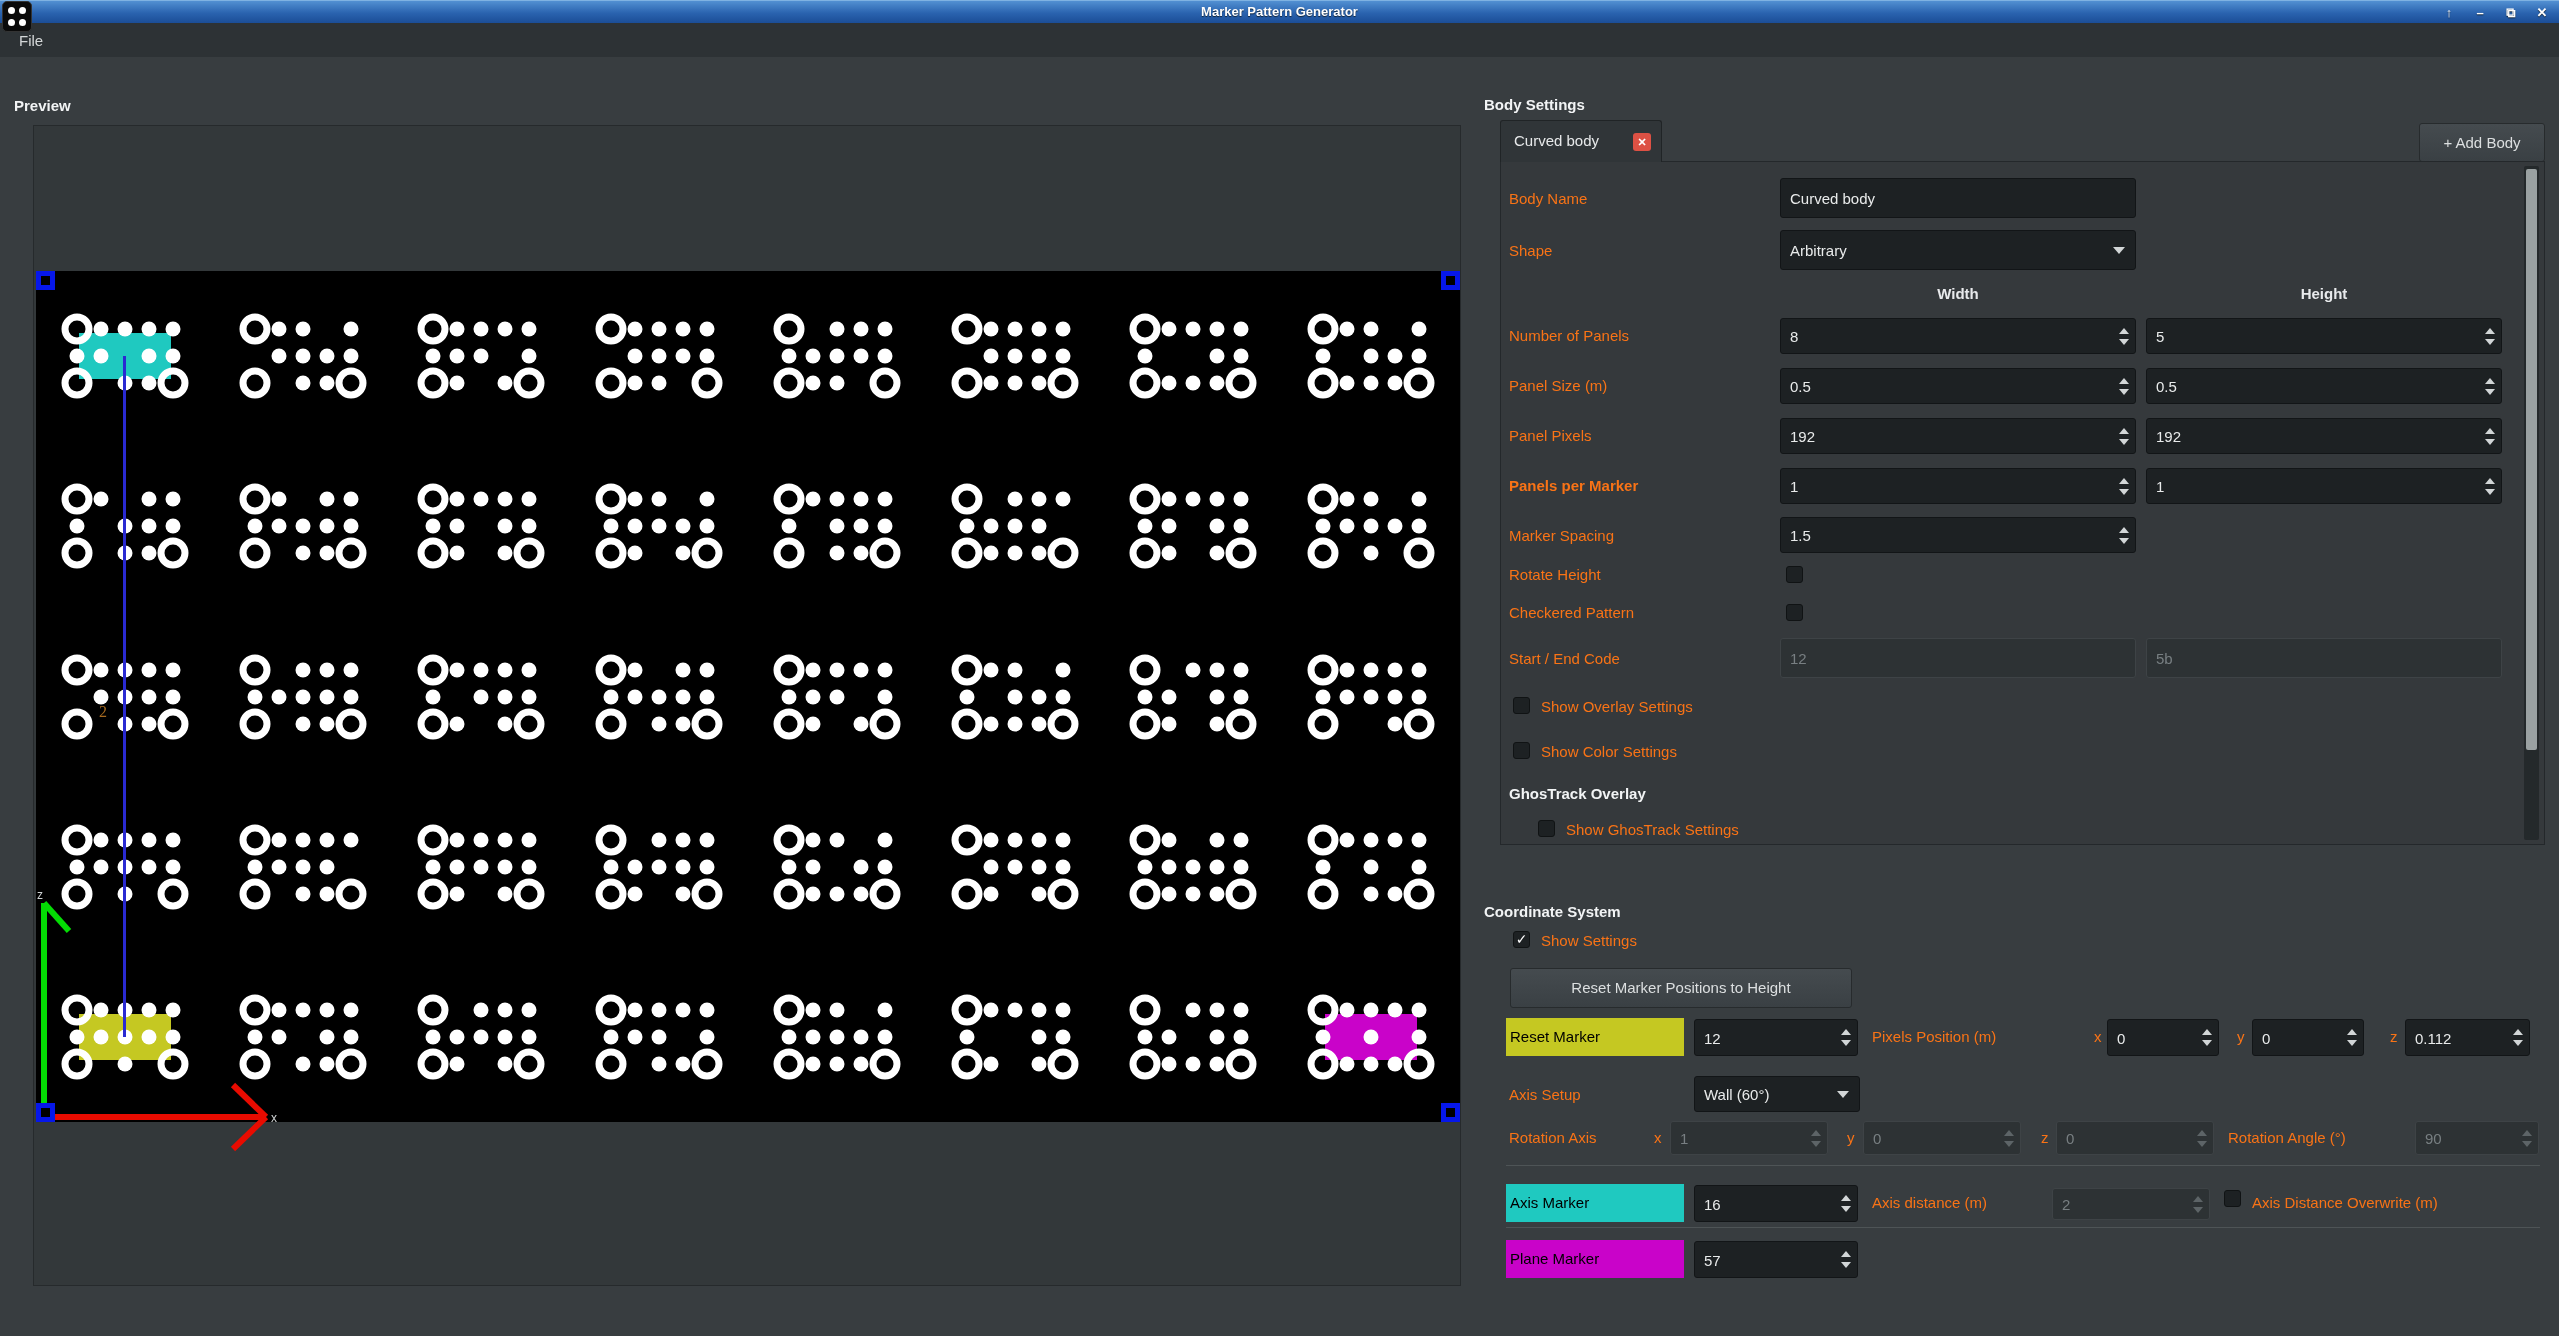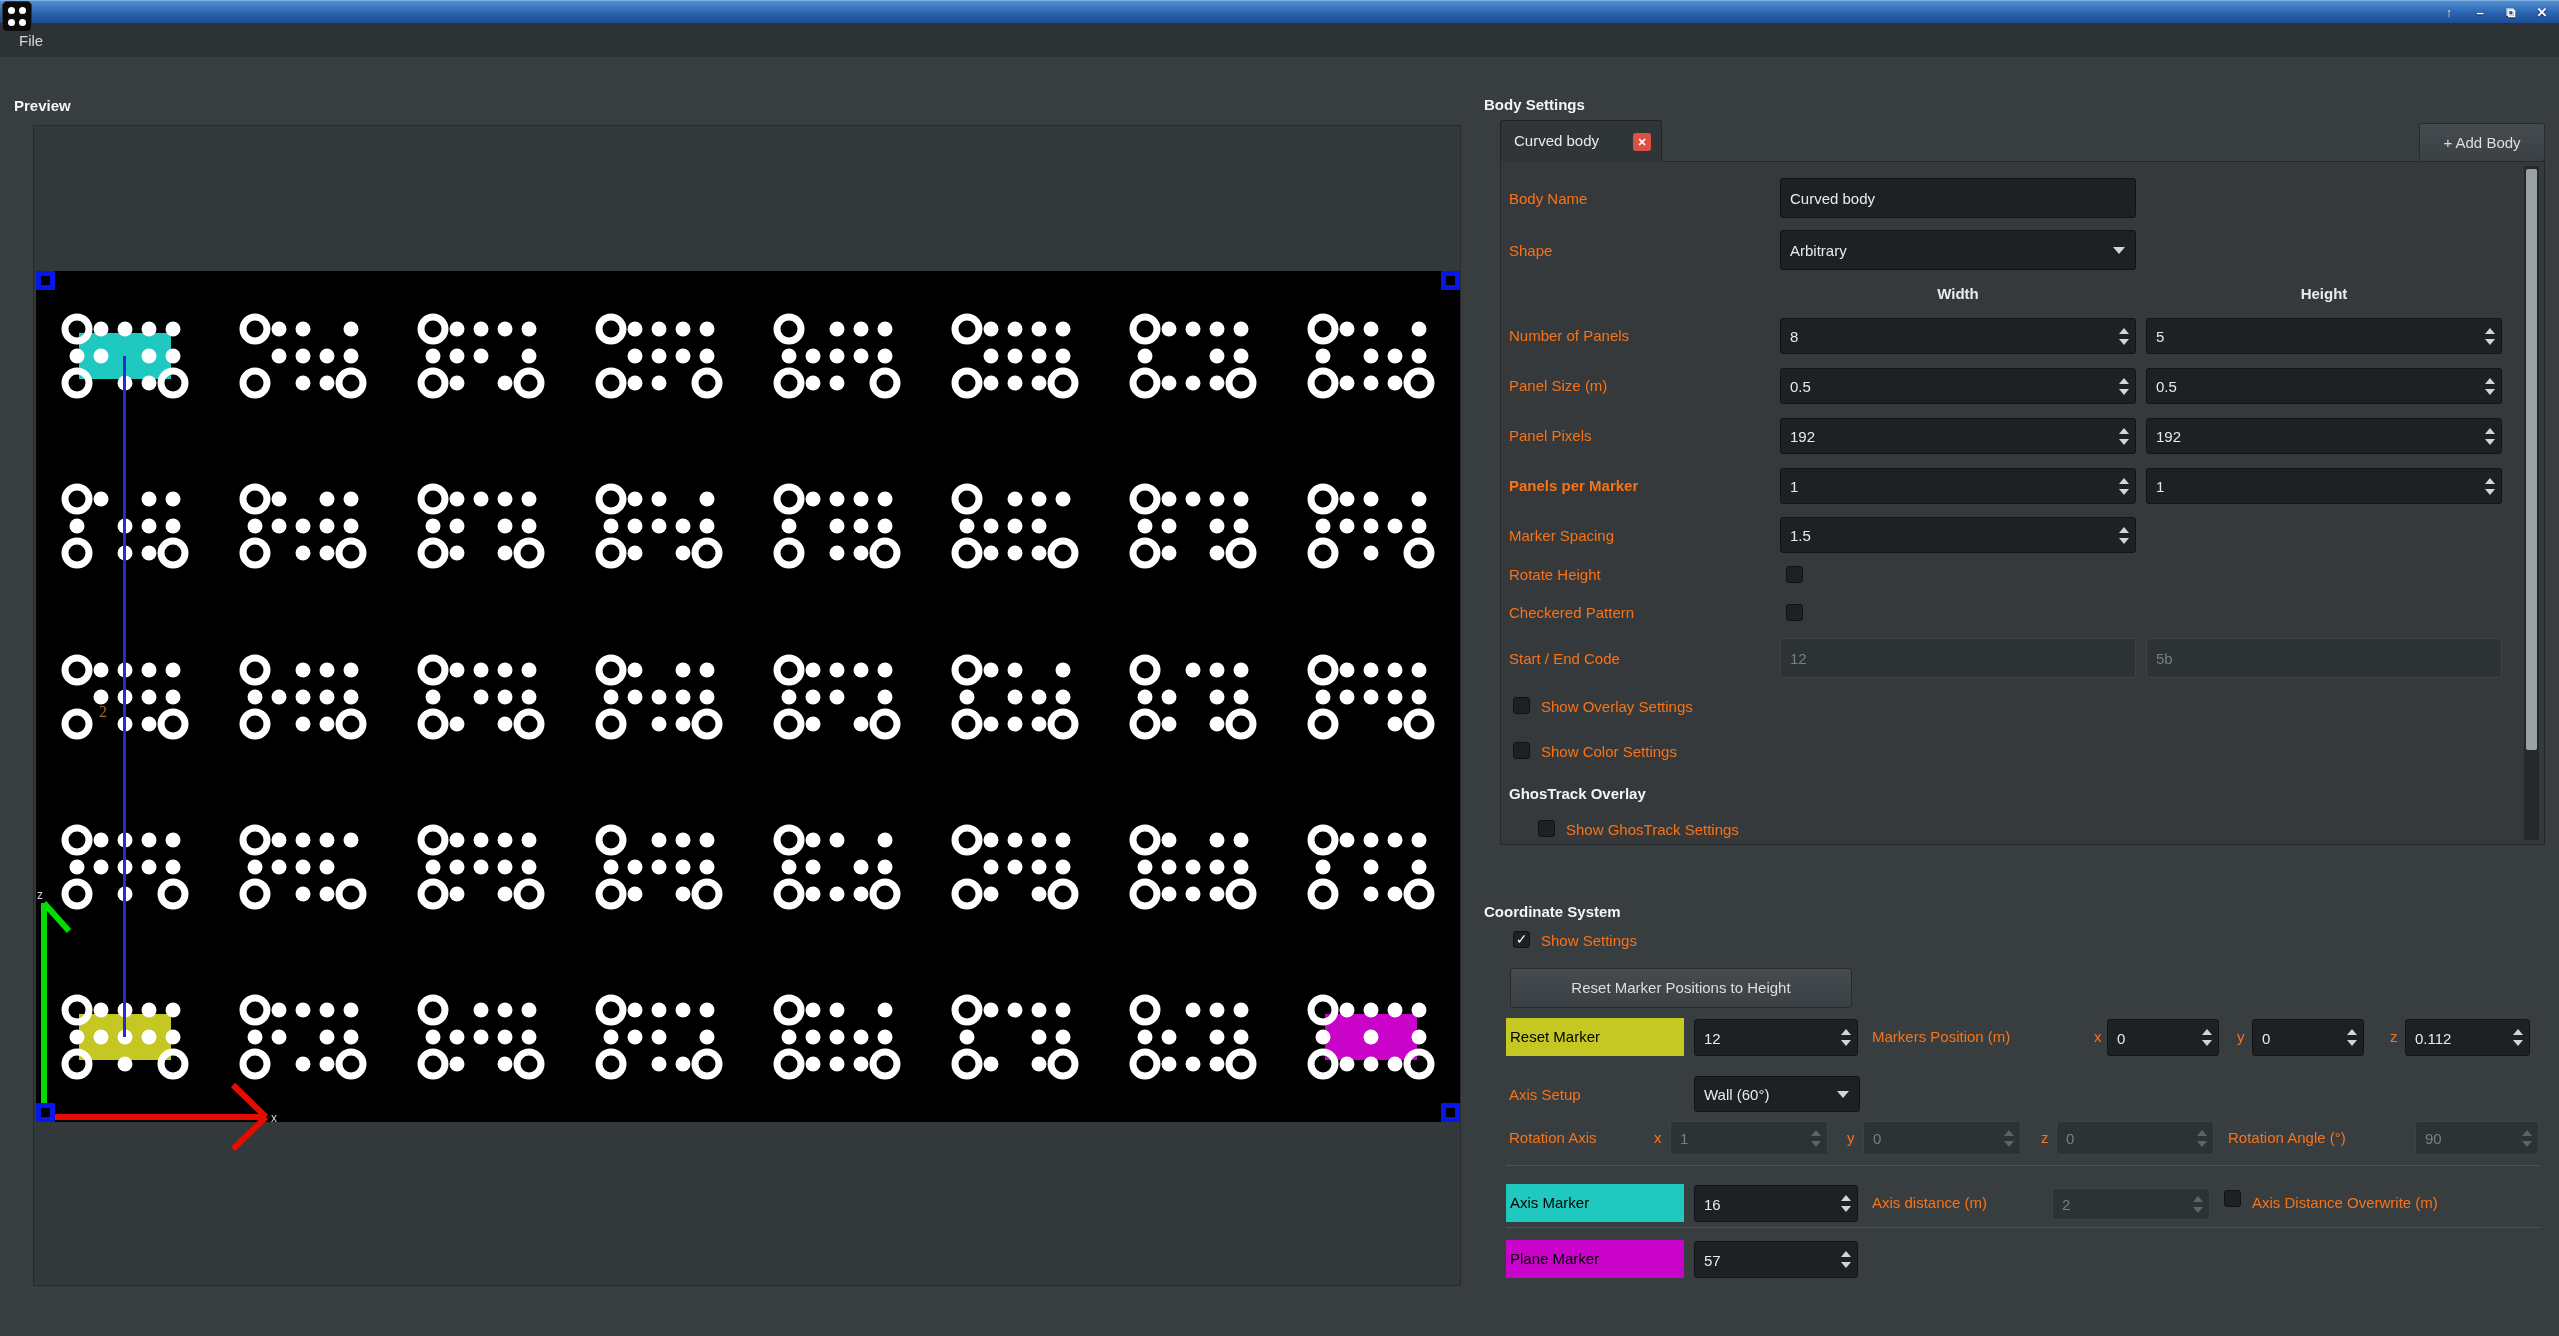--- a/index.html
+++ b/index.html
@@ -76,20 +76,21 @@
   .divider { position:absolute; height:1px; background:#4e5456; }
 
   .scroll-track { position:absolute; left:2524px; top:166px; width:15px; height:674px; background:#24292b;
     border-radius:2px; }
   .scroll-thumb { position:absolute; left:2px; top:3px; width:11px; height:581px; background:#9aa1a2; border-radius:2px; }
 </style>
 </head>
 <body>
 
 <div class="titlebar">
+  <div class="title-text">Marker Pattern Generator</div>
   <div class="win-controls">
     <span class="win-btn">↑</span>
     <span class="win-btn">–</span>
     <span class="win-btn">⧉</span>
     <span class="win-btn">✕</span>
   </div>
 </div>
 <div class="app-icon">
     <i></i>
     <i></i>
@@ -855,21 +856,21 @@
 <div class="btn" style="left:1510px; top:968px; width:342px; height:40px; line-height:38px;">Reset Marker Positions to Height</div>
 
 <div class="color-tag" style="left:1506px; top:1018px; background:#c5c822;">Reset Marker</div>
 <div class="spin" style="left:1694px; top:1019px; width:164px; height:37px;">
     <span class="spin-val">12</span>
     <div class="spin-btns">
       <div class="tri-up"></div>
       <div class="tri-down"></div>
     </div>
   </div>
-<div class="field-label" style="left:1872px; top:1028px;">Markers Position (m)</div>
+<div class="field-label" style="left:1872px; top:1028px;">Pixels Position (m)</div>
 <div class="field-label" style="left:2094px; top:1028px;">x</div>
 <div class="spin" style="left:2107px; top:1019px; width:112px; height:37px;">
     <span class="spin-val">0</span>
     <div class="spin-btns">
       <div class="tri-up"></div>
       <div class="tri-down"></div>
     </div>
   </div>
 <div class="field-label" style="left:2237px; top:1028px;">y</div>
 <div class="spin" style="left:2252px; top:1019px; width:112px; height:37px;">

